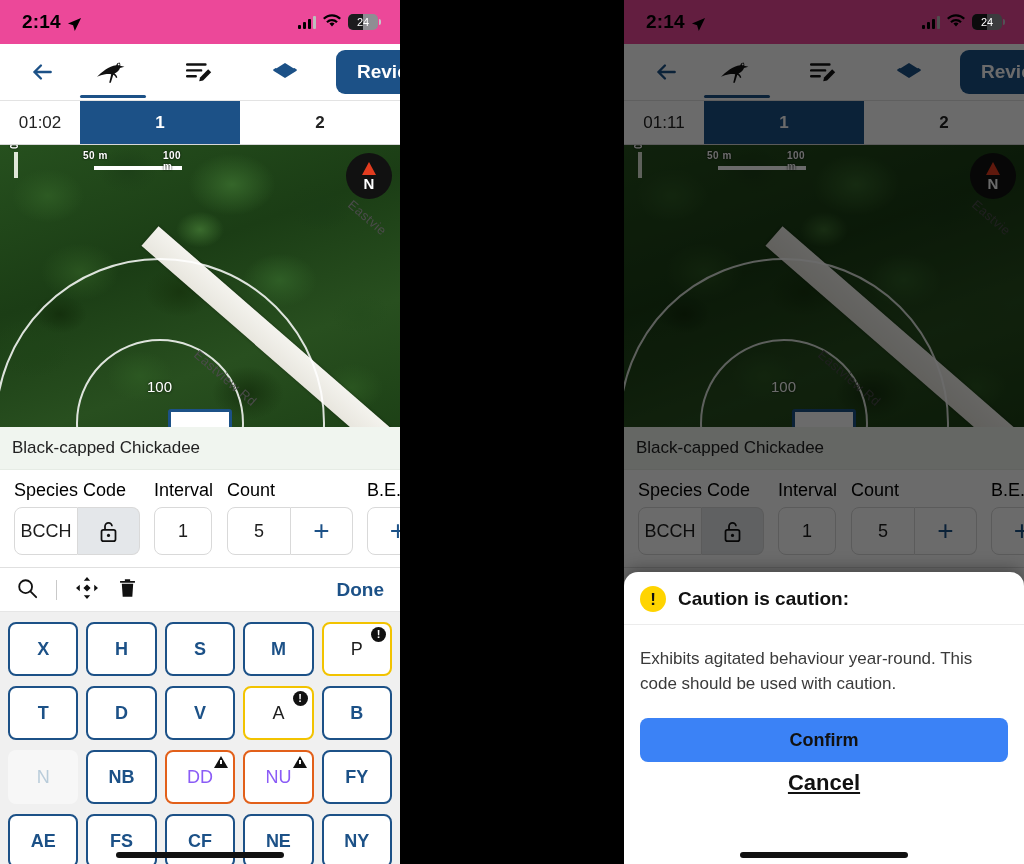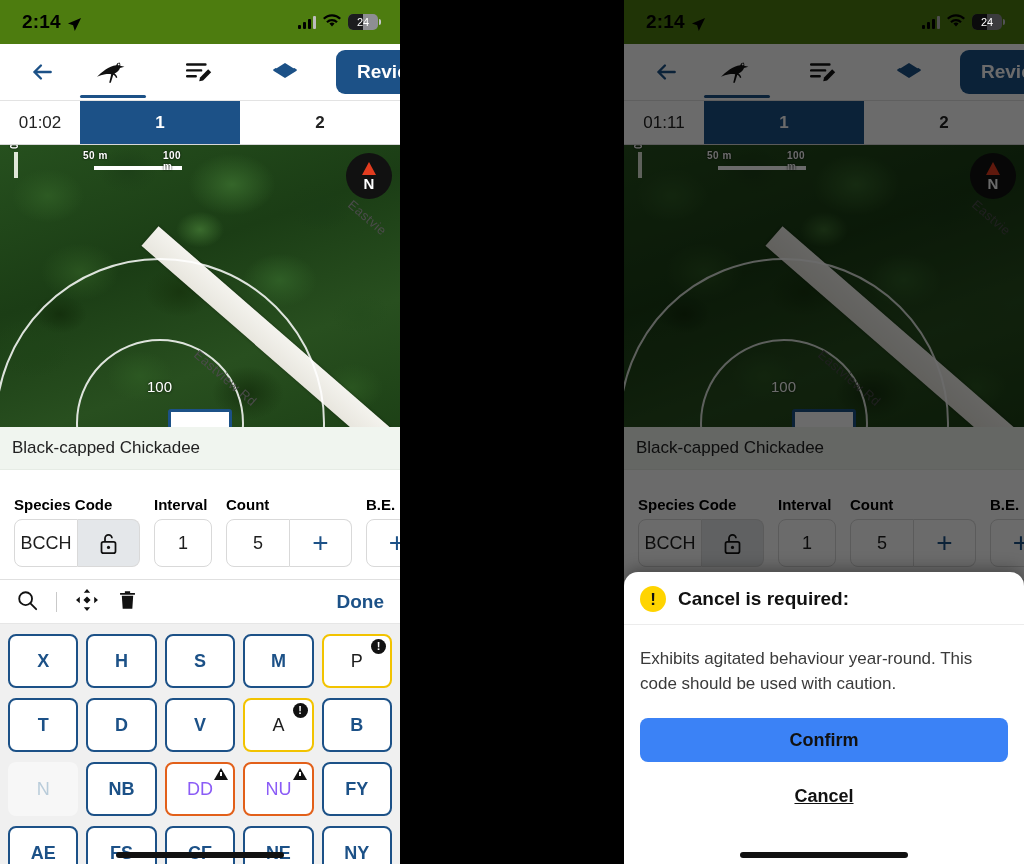--- a/index.html
+++ b/index.html
@@ -13,21 +13,21 @@
 
   .panel {
     position: absolute; top: 0; width: 400px; height: 864px;
     background: #ffffff; overflow: hidden;
   }
   .panel.left  { left: 0; }
   .panel.right { left: 624px; }
 
   
   .statusbar {
-    position: relative; height: 44px; background: #4d7c0f;
+    position: relative; height: 44px; background: #ec4899;
     display: flex; align-items: center; padding: 12px 22px;
   }
   .status-time {
     font-size: 19px; font-weight: bold; color: #000;
     letter-spacing: .2px; display: flex; align-items: center; gap: 6px;
   }
   .loc-arrow { display: inline-block; width: 15px; height: 15px; }
   .status-right {
     margin-left: auto; display: flex; align-items: center; gap: 7px;
   }
@@ -180,21 +180,21 @@
   .sp-name {
     background:#f0f5ef; padding: 11px 12px; font-size: 17px; color:#222;
     border-bottom: 1px solid #e6ece5;
   }
   .form {
     background:#fff; padding: 10px 14px 12px 14px;
     border-bottom: 1px solid #e0e0e0;
   }
   .form-row { display:flex; align-items:flex-end; gap: 14px; }
   .fcol { display:flex; flex-direction:column; }
-  .flabel { font-size: 15px; font-weight:bold; color:#000; margin-bottom: 6px; margin-top: 16px; }
+  .flabel { font-size: 18px; font-weight:normal; color:#000; margin-bottom: 6px; }
   .fields { display:flex; }
   .cell {
     border: 1px solid #d9d9d9; background:#fff; height: 48px;
     display:flex; align-items:center; justify-content:center;
     font-size: 18px; color:#1d1d1d;
   }
   .cell.code { width: 64px; border-radius: 8px 0 0 8px; }
   .cell.lock { width: 62px; border-radius: 0 8px 8px 0; background:#e4e7ea; border-left:none; }
   .cell.interval { width: 58px; border-radius: 8px; }
   .cell.count { width: 64px; border-radius: 8px 0 0 8px; }
@@ -264,21 +264,21 @@
   }
   .dlg-title { font-size: 19px; font-weight:bold; color:#111; }
   .dlg-body { padding: 22px 16px 0 16px; }
   .dlg-msg { font-size: 17px; color:#3a3a3a; line-height: 1.45; }
   .dlg-confirm {
     margin-top: 22px; width:100%; height: 44px; border:none; border-radius: 8px;
     background:#3b82f6; color:#111; font-size: 18px; font-weight:bold;
     font-family: "Liberation Sans", sans-serif; cursor:pointer;
   }
   .dlg-cancel {
-    margin-top: 24px; text-align:center; font-size: 18px; font-weight:bold;
+    margin-top: 8px; text-align:center; font-size: 22px; font-weight:bold;
     color:#111; text-decoration: underline; cursor:pointer;
   }
 </style>
 </head>
 <body>
 
 <div class="stage">
 
   <div class="panel left">
 
@@ -705,21 +705,21 @@
         <div class="key">
           <span>NY</span>
         </div>
       </div>
 
     <div class="dim-overlay"></div>
 
     <div class="dialog">
       <div class="dlg-head">
         <span class="dlg-icon">!</span>
-        <span class="dlg-title">Cancel is required:</span>
+        <span class="dlg-title">Caution is caution:</span>
       </div>
       <div class="dlg-body">
         <div class="dlg-msg">Exhibits agitated behaviour year-round. This code should be used with caution.</div>
         <button class="dlg-confirm">Confirm</button>
         <div class="dlg-cancel">Cancel</div>
       </div>
       <div class="home-indicator"></div>
     </div>
   </div>
 

